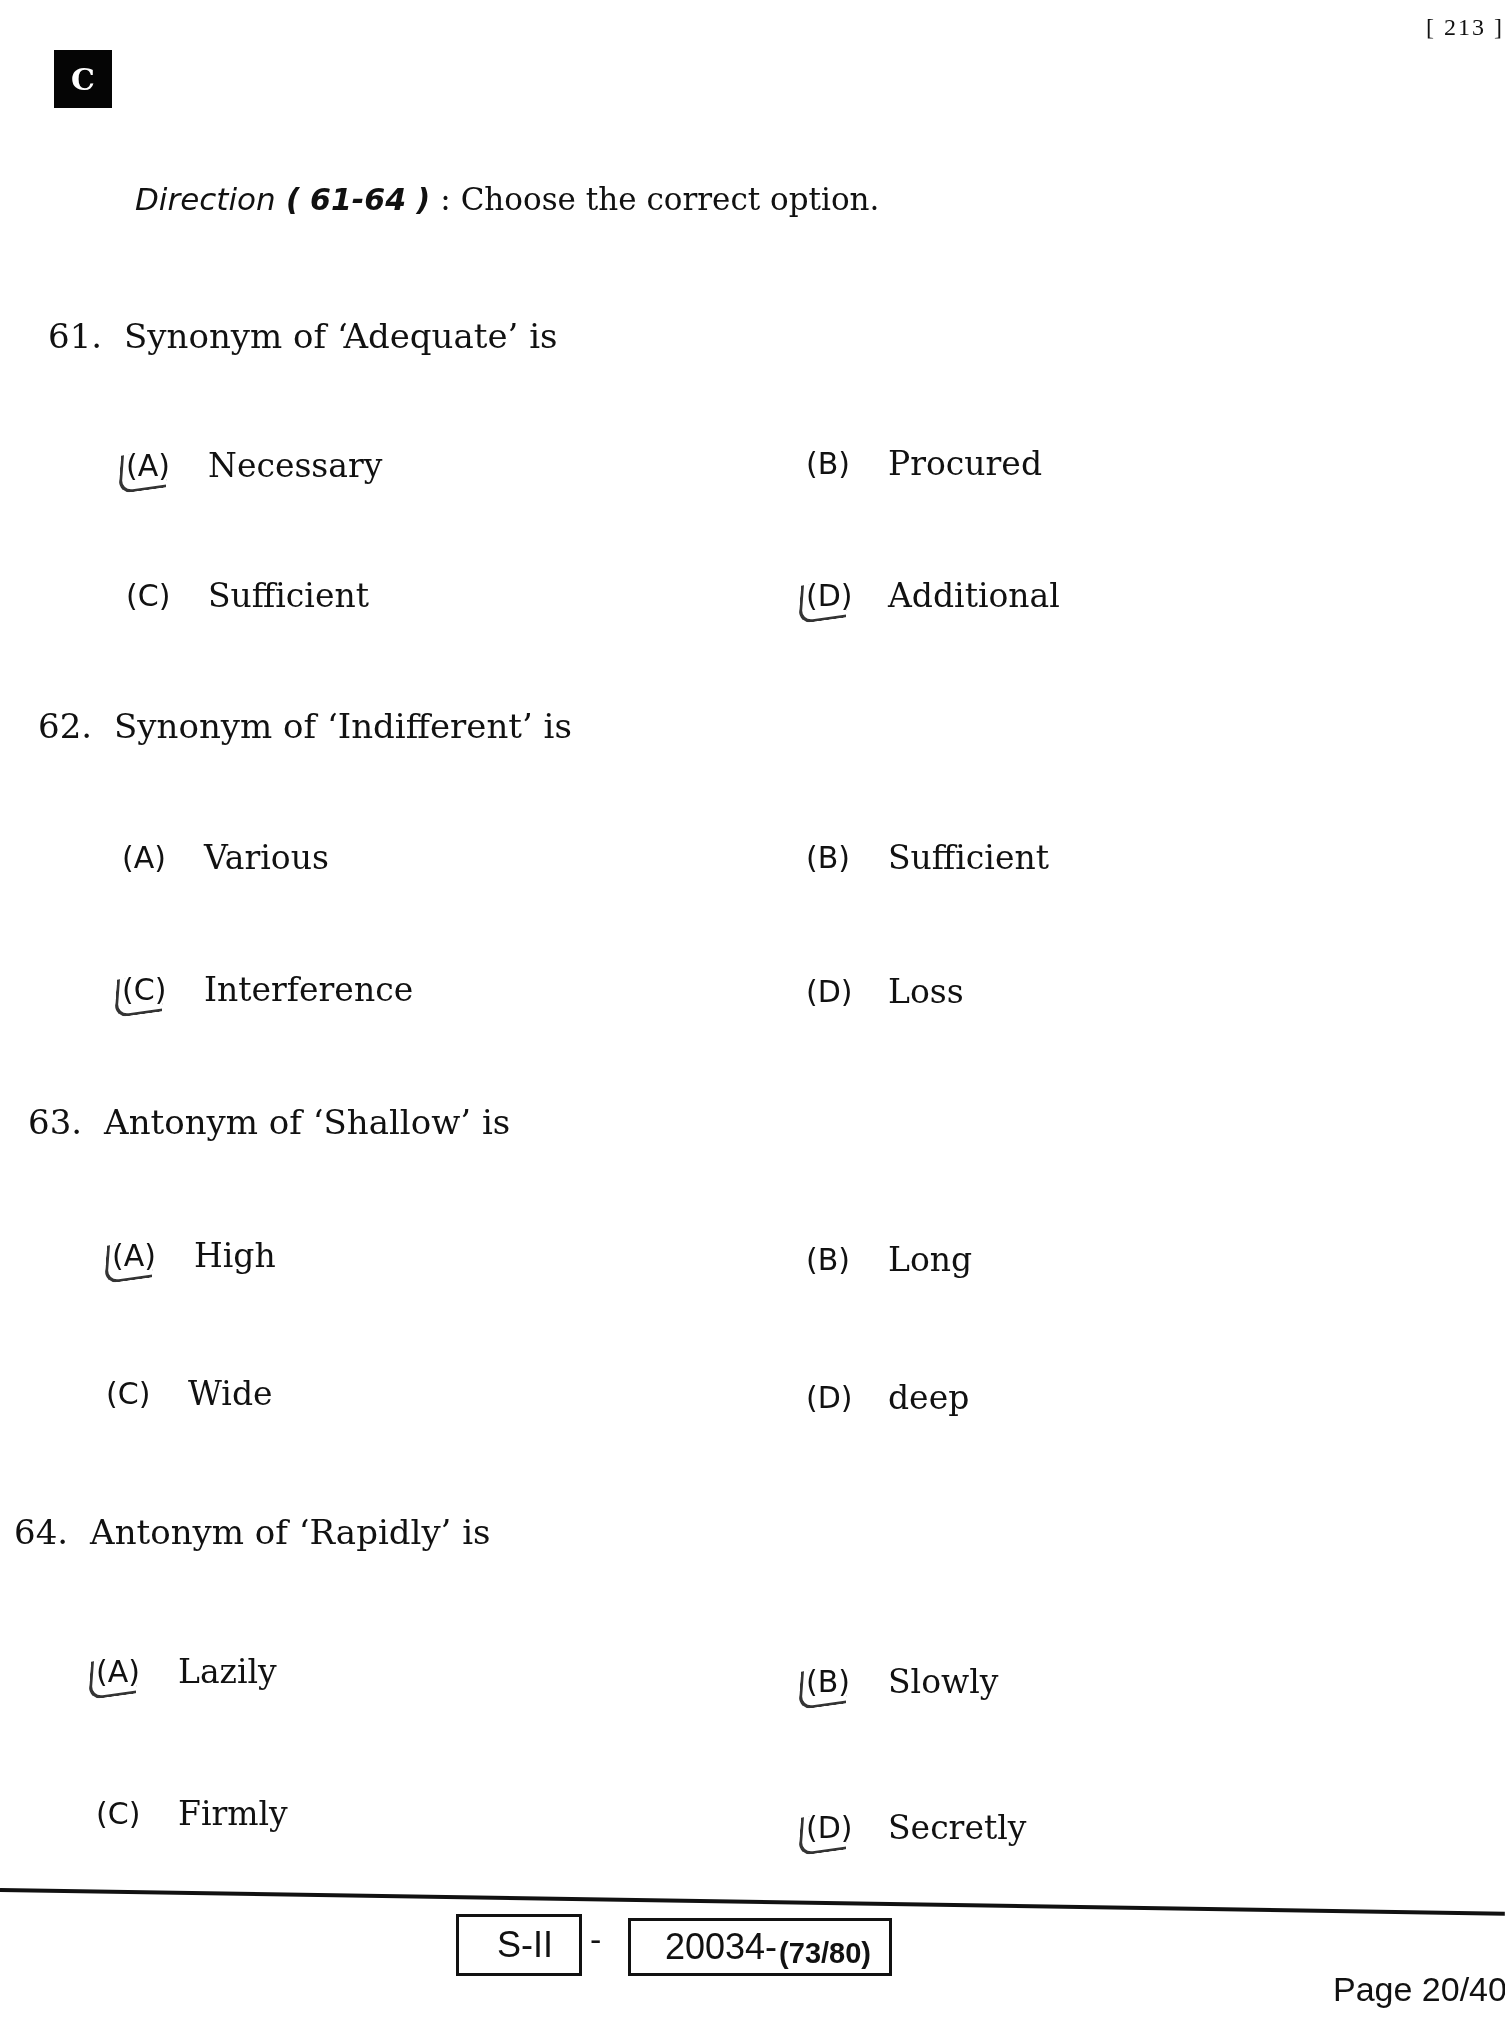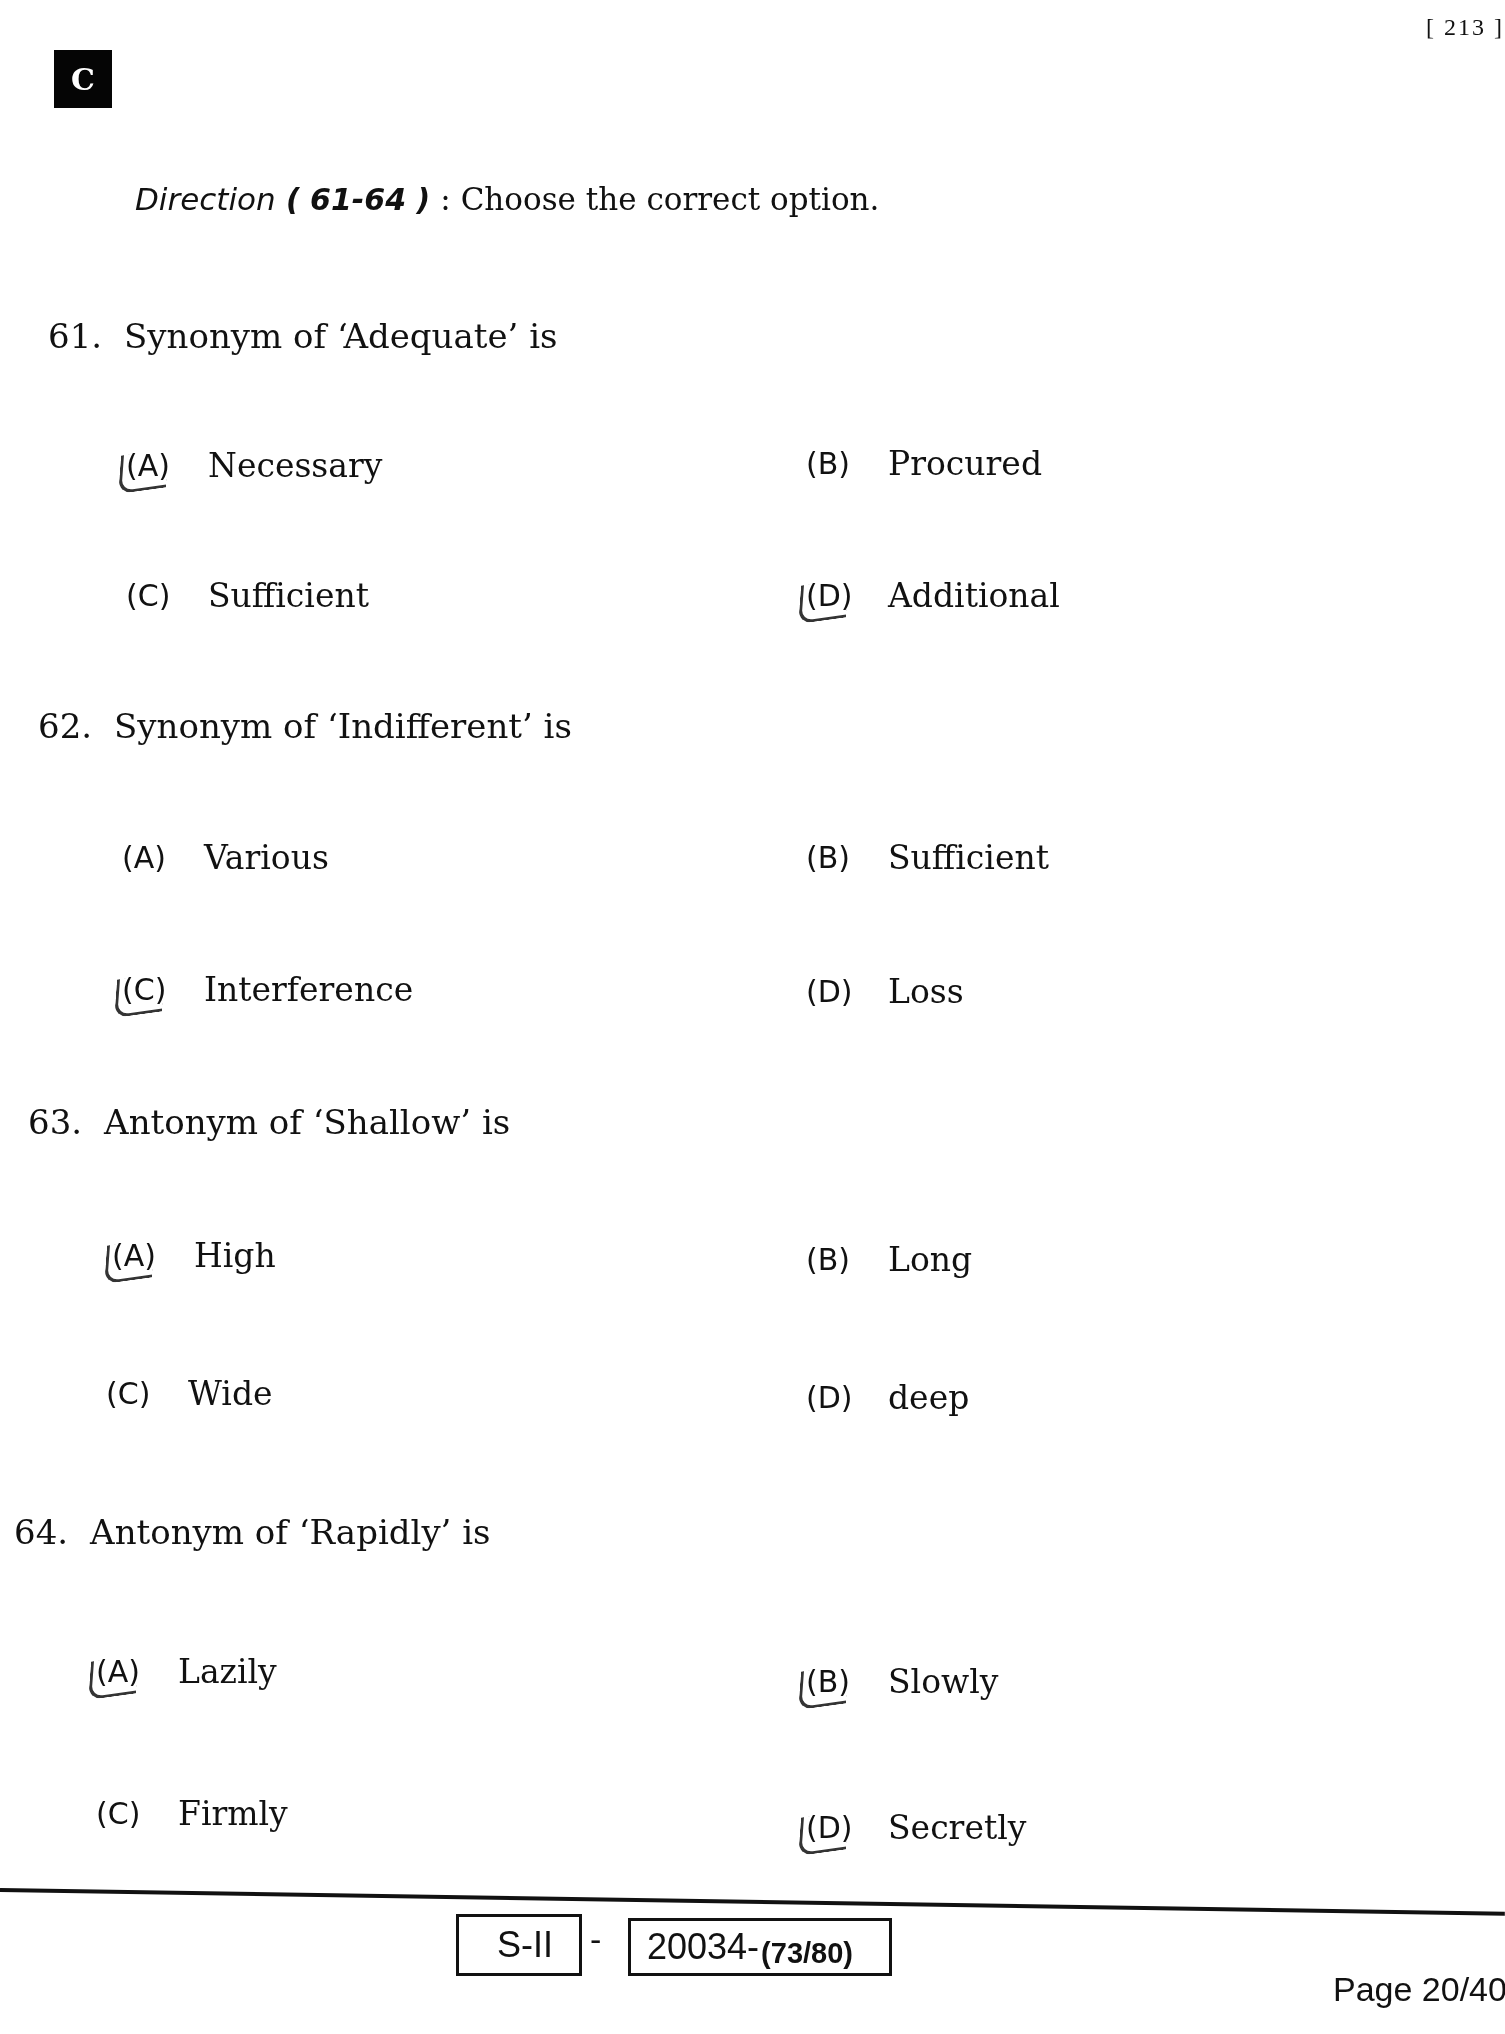--- a/index.html
+++ b/index.html
@@ -38,21 +38,21 @@
   .footer-rule {
     position: absolute; left: 0; top: 1888px; width: 1505px; height: 4px;
     background: #111; transform: rotate(0.9deg); transform-origin: left center;
   }
   .footer-box {
     position: absolute; border: 3px solid #111; font-family: "Liberation Sans", sans-serif;
     font-size: 36px; display: flex; align-items: center; justify-content: center; padding-left: 12px;
   }
   .footer-box.series { left: 456px; top: 1914px; width: 108px; height: 56px; }
   .footer-dash { position: absolute; left: 590px; top: 1920px; font-size: 34px; font-family: "Liberation Sans", sans-serif; }
-  .footer-box.code { left: 628px; top: 1918px; width: 264px; height: 58px; justify-content: flex-start; padding-left: 16px; box-sizing: border-box; }
+  .footer-box.code { left: 628px; top: 1918px; width: 264px; height: 58px; justify-content: center; padding-left: 16px; box-sizing: border-box; }
   .footer-box.code .small { font-size: 29px; font-weight: bold; margin-left: 2px; margin-top: 12px; }
   .page-num {
     position: absolute; left: 1333px; top: 1970px; font-size: 34px;
     font-family: "Liberation Sans", sans-serif; white-space: nowrap;
   }
 </style>
 </head>
 <body>
 
 <div class="set-badge">C</div>

